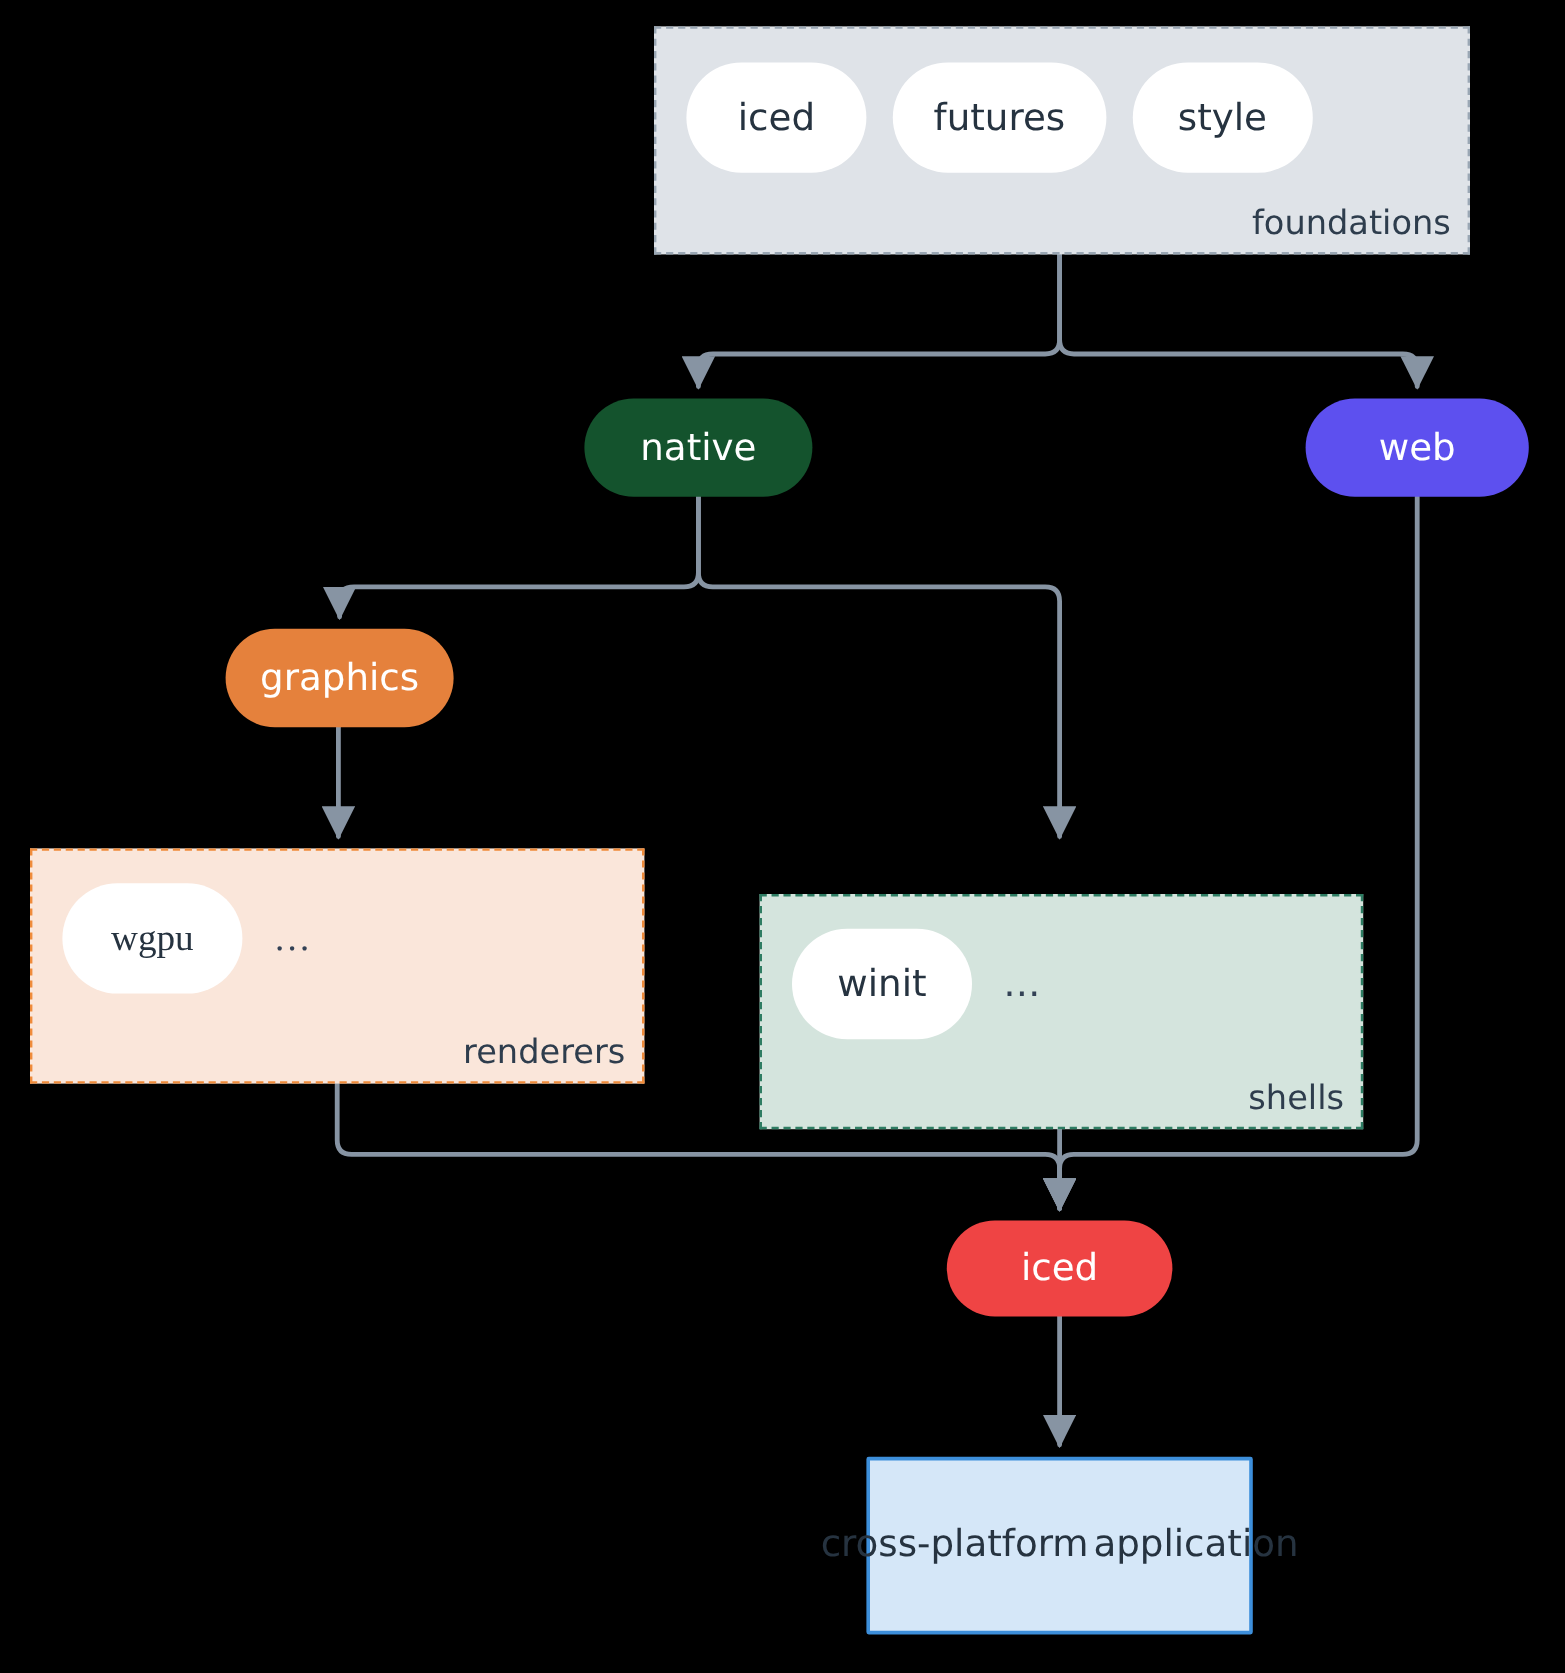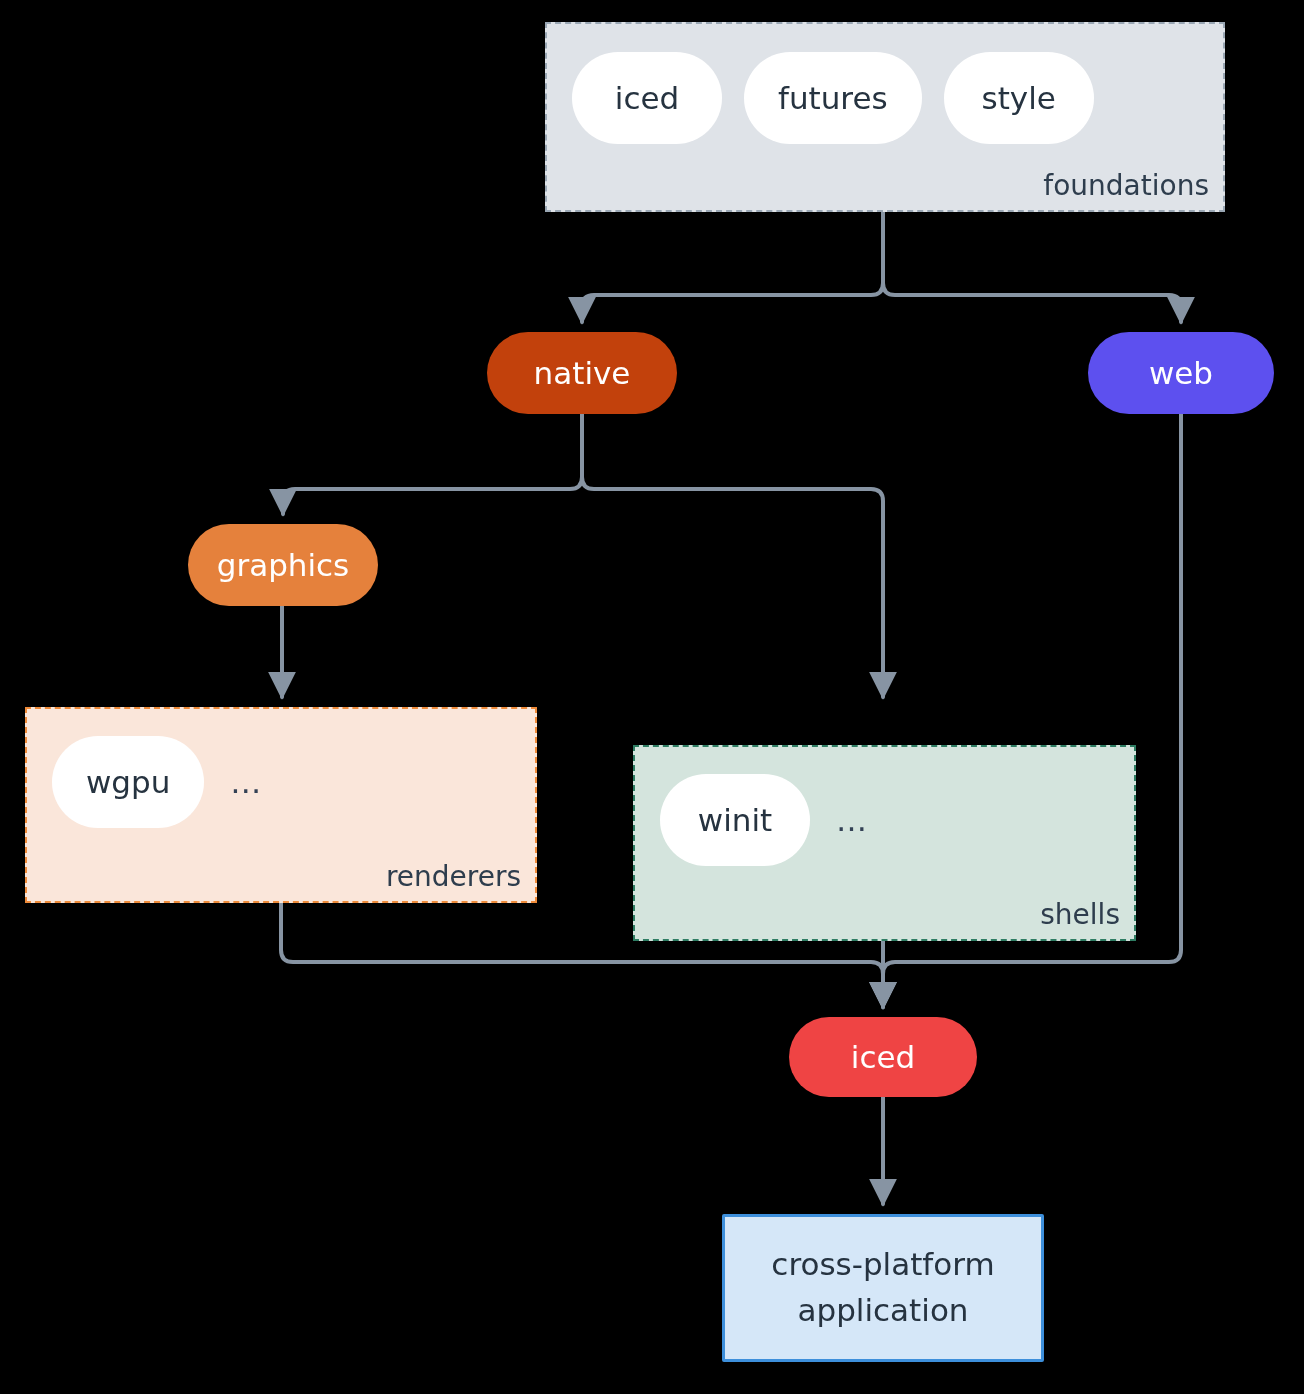--- a/index.html
+++ b/index.html
@@ -65,20 +65,21 @@
     left: 25px;
     top: 707px;
     width: 512px;
     height: 196px;
     background: #fae6da;
     border-color: #ef8b3a;
   }
   #cluster-renderers .cluster-items {
     left: 25px;
     top: 27px;
+    font-family: Liberation Serif, serif;
   }
 
   #cluster-shells {
     left: 633px;
     top: 707px;
     width: 503px;
     height: 196px;
     background: #d4e4dd;
     border-color: #2e7d63;
     margin-top: 38px;
@@ -124,21 +125,21 @@
     border-radius: 999px;
     font-size: 31px;
     color: #ffffff;
   }
 
   #node-native {
     left: 487px;
     top: 332px;
     width: 190px;
     height: 82px;
-    background: #c2410c;
+    background: #14532d;
   }
   #node-web {
     left: 1088px;
     top: 332px;
     width: 186px;
     height: 82px;
     background: #5d50ef;
   }
   #node-graphics {
     left: 188px;
@@ -156,21 +157,21 @@
   }
 
   #node-application {
     left: 722px;
     top: 1214px;
     width: 322px;
     height: 148px;
     background: #d5e7f8;
     border: 3px solid #3d8fdb;
     border-radius: 2px;
-    flex-direction: column;
+    flex-direction: row;
     gap: 4px;
     font-size: 31px;
     color: #263340;
     line-height: 1.35;
   }
   #node-application .line {
     display: block;
   }
 </style>
 </head>

